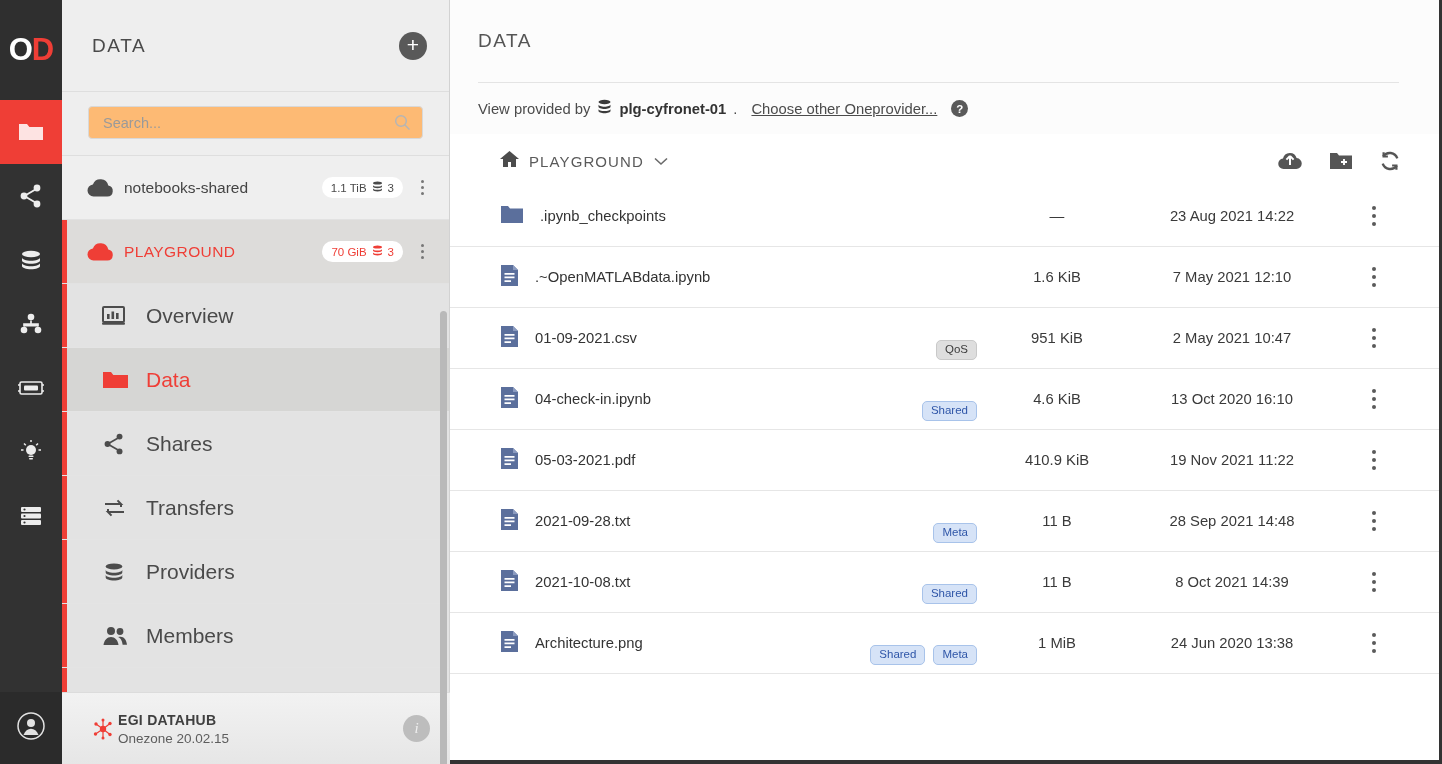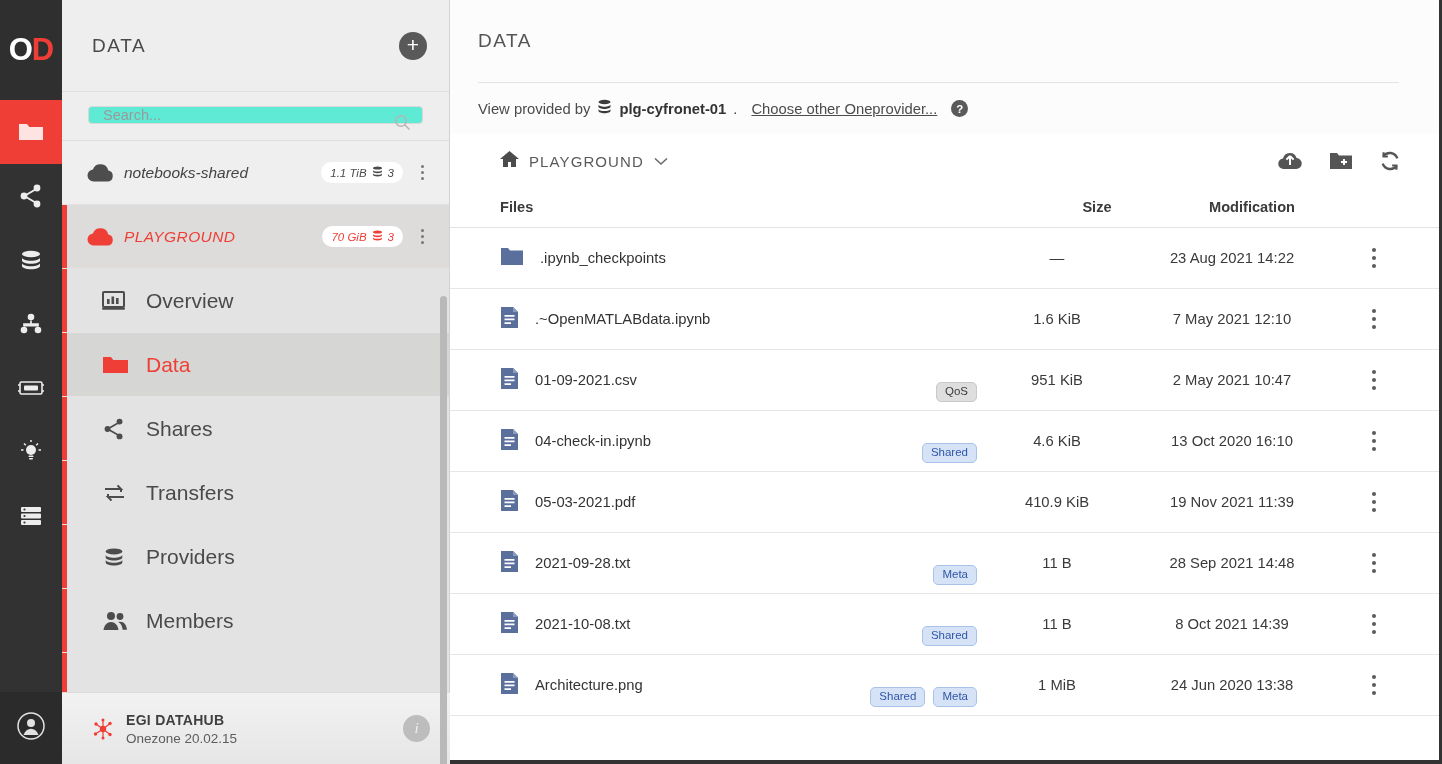--- a/index.html
+++ b/index.html
@@ -61,41 +61,40 @@
     font-size: 21px; line-height: 1; font-weight: 400; cursor: pointer;
     padding-bottom: 2px;
   }
   .sb-search-wrap {
     padding: 14px 26px 16px 26px;
     border-top: 1px solid #dedede;
     border-bottom: 1px solid #dedede;
     background: #eeeeee;
   }
   .sb-search {
-    position: relative; height: 18px;
-    background: #5eead4; border: 1px solid #d8d8d8; border-radius: 4px;
+    position: relative; height: 33px;
+    background: #fdba74; border: 1px solid #d8d8d8; border-radius: 4px;
     display: flex; align-items: center;
   }
   .sb-search input {
     border: 0; outline: 0; flex: 1; height: 31px;
     font-size: 14.5px; color: #555; padding: 0 34px 0 14px;
     background: transparent; font-family: "Liberation Sans", sans-serif;
   }
   .sb-search input::placeholder { color: #9a9a9a; }
   .sb-search .mag { position: absolute; right: 11px; top: 7px; color: #b5b5b5; }
 
   .sb-scroll {
     flex: 1; overflow: hidden; position: relative;
     background: #eeeeee;
   }
   .space-row {
     height: 64px; display: flex; align-items: center;
     padding: 0 14px 0 24px; position: relative;
     border-bottom: 1px solid #e2e2e2;
-    font-style: italic;
   }
   .space-row.plain { background: #efefef; }
   .space-row.selected { background: #dddcda; }
   .space-row.selected::before {
     content: ""; position: absolute; left: 0; top: 0; bottom: 0;
     width: 5px; background: #ef3e36;
   }
   .space-icon { width: 34px; display: flex; align-items: center; }
   .space-name {
     flex: 1; font-size: 15.5px; margin-left: 4px;
@@ -134,21 +133,21 @@
     background: #b9b9b9; border-radius: 4px; z-index: 5;
   }
 
   .sb-footer {
     position: absolute; left: 0; bottom: 0; width: 388px; height: 72px;
     background: linear-gradient(#f2f2f2, #e6e6e6);
     border-top: 1px solid #dcdcdc;
     display: flex; align-items: center; padding: 0 20px 0 30px;
   }
   .zone-logo { width: 26px; display:flex; align-items:center; }
-  .zone-txt { flex: 1; margin-left: 8px; }
+  .zone-txt { flex: 1; }
   .zone-name { font-size: 14px; font-weight: bold; color: #3f3f3f; letter-spacing: .3px; }
   .zone-ver { font-size: 13.5px; color: #5d5d5d; margin-top: 3px; }
   .info-btn {
     width: 27px; height: 27px; border-radius: 50%; background: #bdbdbd;
     color: #efefef; display: flex; align-items: center; justify-content: center;
     font-size: 15px; font-style: italic; font-family: "Liberation Serif", serif;
     cursor: pointer;
   }
 
   
@@ -532,27 +531,20 @@
         <span>
           <svg width="22" height="22" viewBox="0 0 22 22" fill="none" stroke="#555" stroke-width="2.4">
             <path d="M18.3 8.3A8 8 0 0 0 4.2 6.4"></path>
             <path d="M3.7 13.7A8 8 0 0 0 17.8 15.6"></path>
             <path d="M4.6 2.2v4.3h4.3M17.4 19.8v-4.3h-4.3" stroke-width="2.2"></path>
           </svg>
         </span>
       </span>
     </div>
 
-    <div class="tbl-head">
-      <span class="c-file">Files</span>
-      <span class="c-tags"></span>
-      <span class="c-size">Size</span>
-      <span class="c-mod">Modification</span>
-      <span class="c-menu"></span>
-    </div>
 
     <div id="file-rows">
   <div class="frow">
     <span class="fname">
       <span class="ico"><svg width="24" height="19" viewBox="0 0 24 19">
                 <path fill="#5b6f9c" d="M1 1h7l2 2.6h13V18H1z"></path>
               </svg></span>
       <span class="nm">.ipynb_checkpoints</span>
     </span>
     <span class="tags"></span>
@@ -638,21 +630,21 @@
     <span class="fname">
       <span class="ico"><svg width="19" height="23" viewBox="0 0 19 23">
                 <path fill="#5b6f9c" d="M1 1h12l5 5v16H1z"></path>
                 <path fill="#ffffff" d="M4.5 9h10v1.7h-10zM4.5 12.6h10v1.7h-10zM4.5 16.2h6.5v1.7H4.5z"></path>
                 <path fill="#8b9bc0" d="M13 1l5 5h-5z"></path>
               </svg></span>
       <span class="nm">05-03-2021.pdf</span>
     </span>
     <span class="tags"></span>
     <span class="fsize">410.9 KiB</span>
-    <span class="fmod">19 Nov 2021 11:39</span>
+    <span class="fmod">19 Nov 2021 11:22</span>
     <span class="fmenu">
       <span class="kebab2">
               <i></i>
               <i></i>
               <i></i>
             </span>
     </span>
   </div>
 
   <div class="frow">

